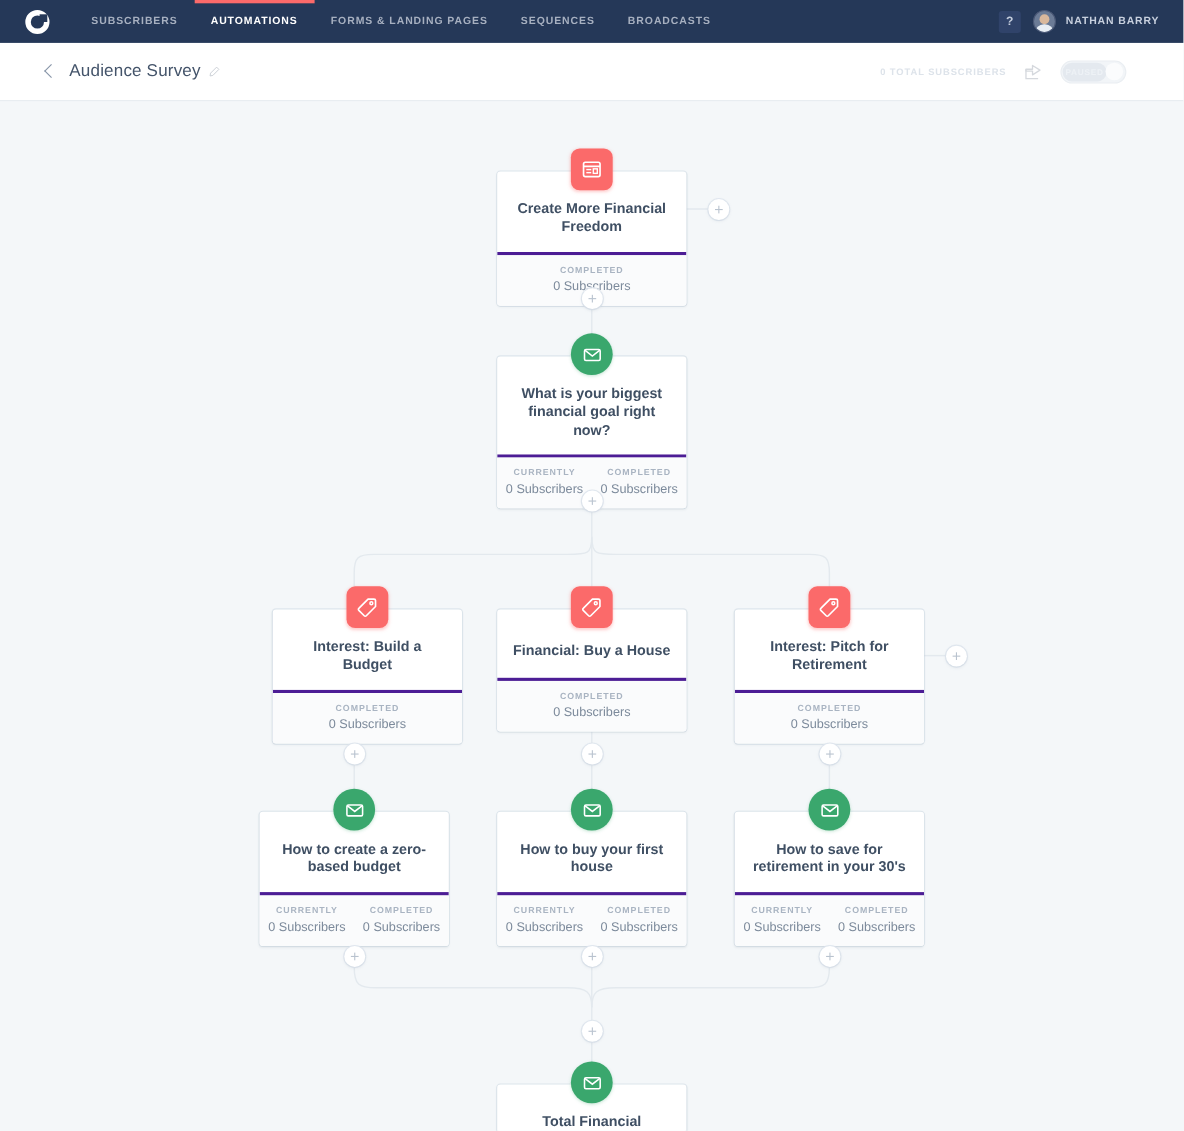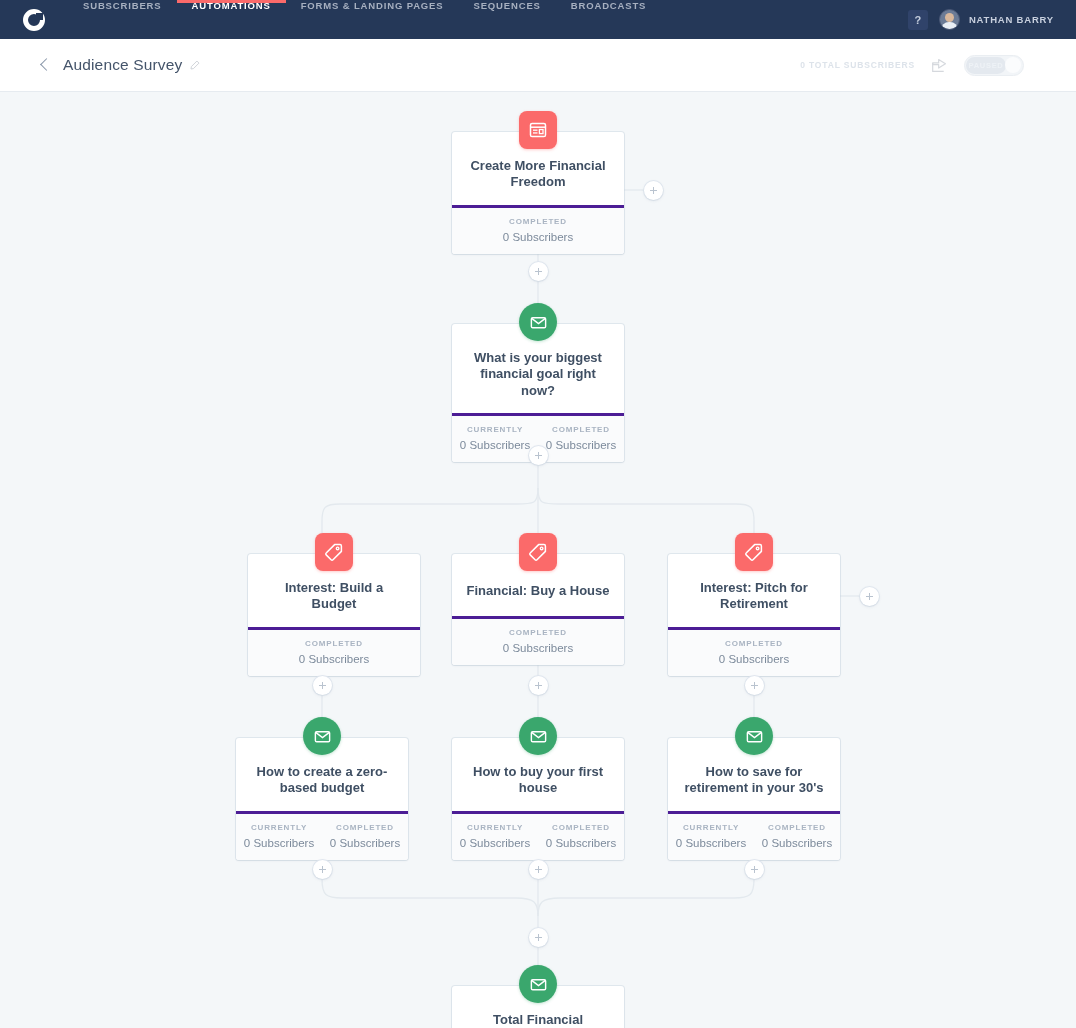--- a/index.html
+++ b/index.html
@@ -29,21 +29,21 @@
   }
   .logo-mark:after {
     content: ""; position: absolute; width: 7px; height: 7px;
     background: #253858; right: -3px; top: -1px;
     transform: rotate(0deg);
   }
   .nav-items { display: flex; align-items: center; height: 100%; }
   .nav-item {
     position: relative;
     height: 100%;
-    display: flex; align-items: flex-start;
+    display: flex; align-items: center;
     padding: 0 15px;
     font-size: 9.5px;
     letter-spacing: 0.85px;
     font-weight: bold;
     color: #a7b0c0;
     cursor: pointer;
     white-space: nowrap;
   }
   .nav-item.active { color: #ffffff; }
   .nav-item.active:before {
@@ -284,21 +284,21 @@
       <path d="M754,744 L754,768"></path>
 
       <path d="M322,787 C322,803 326,806 342,806 L516,806 C534,806 538,810 538,824"></path>
       <path d="M538,787 L538,824"></path>
       <path d="M754,787 C754,803 750,806 734,806 L560,806 C542,806 538,810 538,824"></path>
       <path d="M538,824 L538,836"></path>
       <path d="M538,854 L538,888"></path>
     </g>
   </svg>
 
-  <div class="node" style="left:452px; top:40px; width:172px;">
+  <div class="node" style="left:452px; top:64px; width:172px;">
     <div class="node-icon">
       <div class="icon-sq">
         <svg width="20" height="20" viewBox="0 0 20 20">
           <rect x="2.5" y="3.5" width="15" height="13" rx="1.6" fill="none" stroke="#fff" stroke-width="1.5"></rect>
           <path d="M2.5 7.2h15" stroke="#fff" stroke-width="1.5"></path>
           <rect x="5" y="9.5" width="4.5" height="1.3" fill="#fff"></rect>
           <rect x="5" y="12.3" width="4.5" height="1.3" fill="#fff"></rect>
           <rect x="11.4" y="9.5" width="3.6" height="4.1" fill="none" stroke="#fff" stroke-width="1.3"></rect>
         </svg>
       </div>

